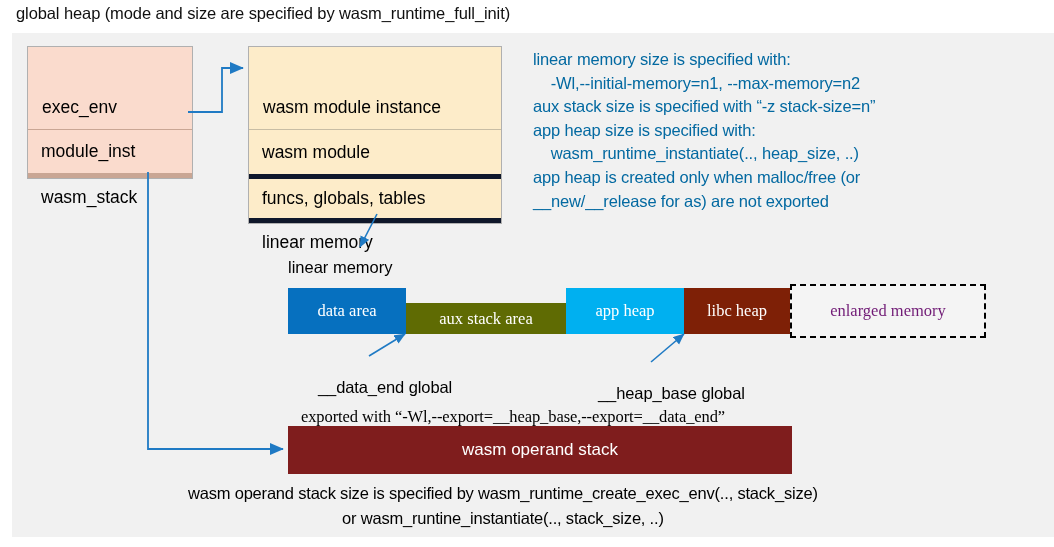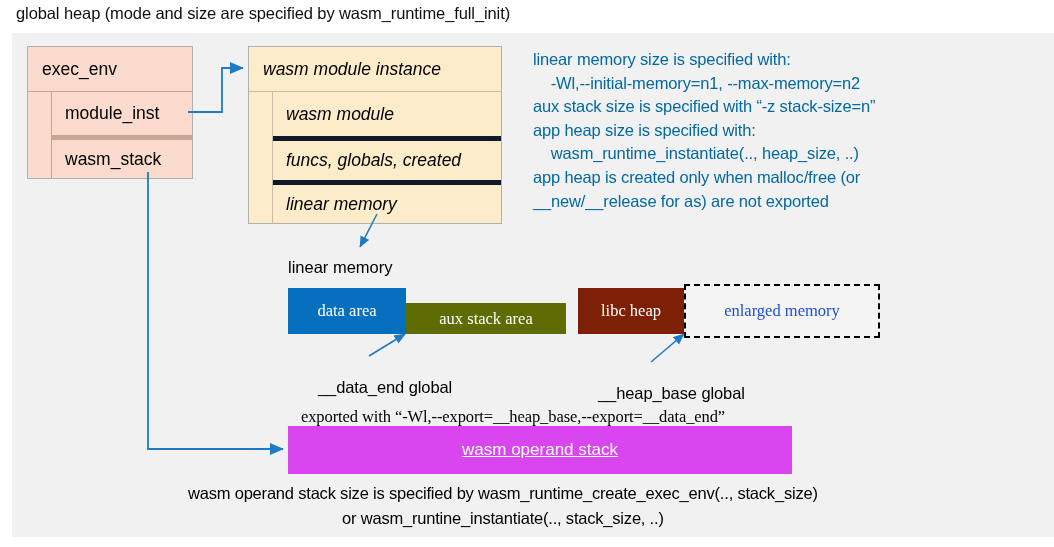--- a/index.html
+++ b/index.html
@@ -45,25 +45,27 @@
     border: 1px solid #b0b0b0;
   }
   .struct-head {
     box-sizing: border-box;
     width: 100%;
     border-bottom: 1px solid #c8bda4;
     font-size: 17.5px;
     display: flex;
     align-items: center;
     padding-left: 14px;
+    margin-top: 38px;
   }
   .struct-body {
     display: flex;
     box-sizing: border-box;
     width: 100%;
+    flex-direction: column;
   }
   .struct-indent {
     box-sizing: border-box;
     border-right: 1px solid #c8bda4;
     flex: 0 0 auto;
   }
   .struct-rows {
     flex: 1 1 auto;
     box-sizing: border-box;
   }
@@ -78,21 +80,21 @@
 
   
   #exec-env-box { left: 27px; top: 46px; width: 166px; height: 133px; background: #fadbcd; }
   #exec-env-box .struct-head { height: 45px; border-bottom-color: #c9a694; }
   #exec-env-box .struct-indent { width: 24px; border-right-color: #c9a694; }
   #exec-env-box .struct-row { height: 43px; }
   #exec-env-box .struct-row + .struct-row { border-top-color: #c9a694; }
   #exec-env-box .struct-body { height: 86px; }
 
   
-  #wmi-box { left: 248px; top: 46px; width: 254px; height: 178px; background: #fdecc9; font-style: italic; }
+  #wmi-box { left: 248px; top: 46px; width: 254px; height: 178px; background: #fdecc9; }
   #wmi-box .struct-head { height: 45px; }
   #wmi-box .struct-indent { width: 24px; }
   #wmi-box .struct-row { height: 44px; }
   #wmi-box .struct-body { height: 132px; }
 
   
   .notes {
     position: absolute;
     left: 533px;
     top: 48px;
@@ -122,21 +124,21 @@
     display: flex;
     align-items: center;
     justify-content: center;
     color: #ffffff;
     font-size: 16.5px;
     white-space: nowrap;
     font-family: Liberation Serif, serif;
   }
   .seg.enlarged {
     background: #f4f4f4;
-    color: #1d4ed8;
+    color: #701a75;
     border: 2.5px dashed #000000;
     margin-top: -4px;
     margin-bottom: -4px;
     height: 54px;
     align-self: center;
     padding: 0 10px;
   }
 
   
   #operand-stack-bar {
@@ -201,47 +203,48 @@
       </div>
     </div>
   </div>
 
   <div class="struct-box" id="wmi-box" style="background: rgb(253, 236, 201);">
     <div class="struct-head">wasm module instance</div>
     <div class="struct-body">
       <div class="struct-indent"></div>
       <div class="struct-rows">
         <div class="struct-row">wasm module</div>
-        <div class="struct-row">funcs, globals, created</div>
+        <div class="struct-row">funcs, globals, tables</div>
         <div class="struct-row">linear memory</div>
       </div>
     </div>
   </div>
 
   <div class="notes">linear memory size is specified with:
     -Wl,--initial-memory=n1, --max-memory=n2
 aux stack size is specified with “-z stack-size=n”
 app heap size is specified with:
     wasm_runtime_instantiate(.., heap_size, ..)
 app heap is created only when malloc/free (or
 __new/__release for as) are not exported</div>
 
   <div class="lm-caption">linear memory</div>
   <div class="mem-bar" id="mem-bar">
       <div class="seg" style="width: 118px; background: rgb(6, 112, 191);">data area</div>
       <div class="seg" style="width: 160px; background: rgb(95, 107, 3); margin-top: 15px;">aux stack area</div>
-      <div class="seg" style="width: 106px; background: rgb(126, 32, 6); margin-left: 12px;">libc heap</div>
+      <div class="seg" style="width: 118px; background: rgb(0, 176, 240);">app heap</div>
+      <div class="seg" style="width: 106px; background: rgb(126, 32, 6);">libc heap</div>
       <div class="seg enlarged" style="width: 196px;">enlarged memory</div>
     </div>
 
   <div class="anno" id="anno-data-end">__data_end global</div>
   <div class="anno" id="anno-heap-base">__heap_base global</div>
   <div class="anno" id="anno-exported">exported with “-Wl,--export=__heap_base,--export=__data_end”</div>
 
-  <div id="operand-stack-bar" style="background: #d946ef; text-decoration: underline;">wasm operand stack</div>
+  <div id="operand-stack-bar" style="background: #7f1d1d;">wasm operand stack</div>
   <div class="bottom-note">wasm operand stack size is specified by wasm_runtime_create_exec_env(.., stack_size)
 or wasm_runtine_instantiate(.., stack_size, ..)</div>
 
   <svg class="overlay" viewBox="0 0 1054 547">
     <defs>
       <marker id="ah" markerWidth="9" markerHeight="9" refX="7.5" refY="3.4" orient="auto">
         <path d="M0,0 L8,3.4 L0,6.8 z" fill="#1f7ac4"></path>
       </marker>
       <marker id="ah2" markerWidth="8" markerHeight="8" refX="6.6" refY="3" orient="auto">
         <path d="M0,0 L7,3 L0,6 z" fill="#1f7ac4"></path>

